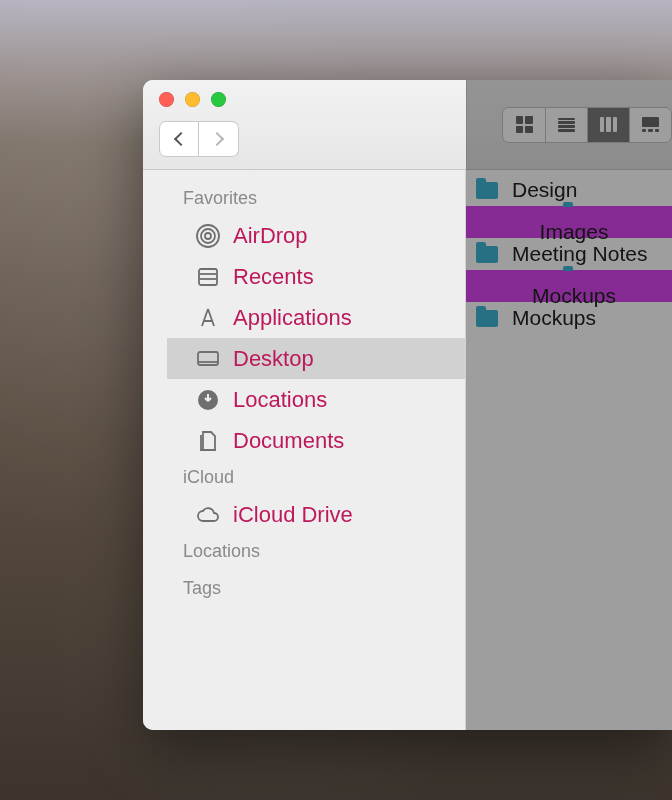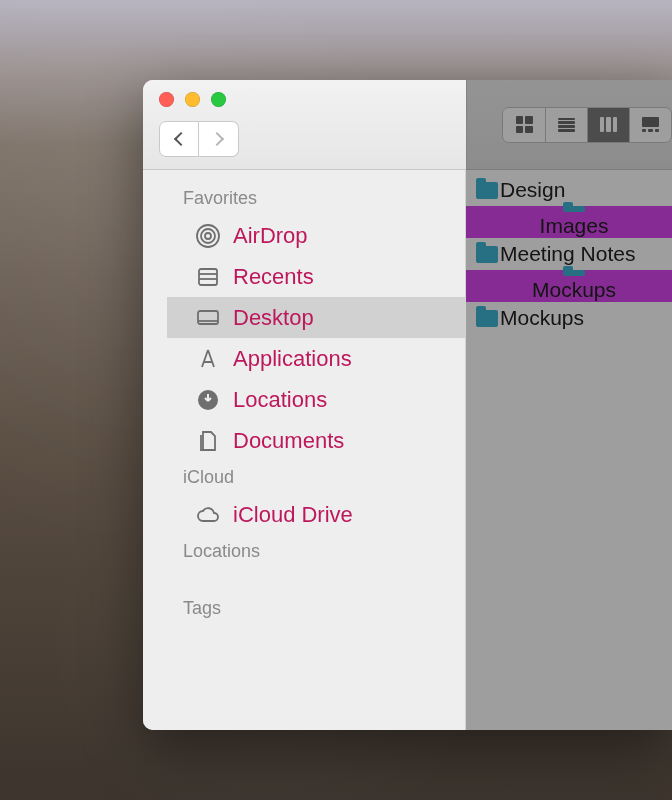--- a/index.html
+++ b/index.html
@@ -115,21 +115,21 @@
   .sb-item{
     display:flex; align-items:center; gap:12px;
     height:41px; padding-left:28px;
     font-size:22px; color:#be185d;
   }
   .sb-item.selected{ background:#d1d1d1; }
   .sb-item .ic{ width:26px; display:flex;justify-content:center;align-items:center; }
   .sb-item svg{ width:24px;height:24px; }
 
   .file-row{
-    display:flex;align-items:center;gap:2px;
+    display:flex;align-items:center;gap:14px;
     height:32px; padding-left:10px;
     font-size:21px; color:#222;
   }
   .file-row.alt{ background:#d946ef;flex-direction:column; }
   .folder{
     width:22px;height:17px;border-radius:2px;background:#3fb5d3;
     position:relative;
   }
   .folder::before{
     content:"";position:absolute;left:0;top:-4px;width:10px;height:5px;
@@ -243,37 +243,37 @@
         <span class="ic">
           <svg viewBox="0 0 24 24" fill="none" stroke="#6f6f6f" stroke-width="1.8">
             <rect x="3" y="4" width="18" height="16" rx="2"></rect>
             <line x1="3" y1="9" x2="21" y2="9"></line>
               <line x1="3" y1="14" x2="21" y2="14"></line>
           </svg>
         </span>
         <span>Recents</span>
       </div>
 
+      <div class="sb-item">
+        <span class="ic">
+          <svg viewBox="0 0 24 24" fill="none" stroke="#6f6f6f" stroke-width="1.8">
+            <path d="M12 3 L6 20 M12 3 L18 20 M7.5 15 H16.5"></path>
+          </svg>
+        </span>
+        <span>Applications</span>
+      </div>
+
       <div class="sb-item selected">
         <span class="ic">
           <svg viewBox="0 0 24 24" fill="none" stroke="#6f6f6f" stroke-width="1.8">
             <rect x="2" y="5" width="20" height="13" rx="2"></rect>
             <line x1="2" y1="15" x2="22" y2="15"></line>
           </svg>
         </span>
         <span>Desktop</span>
-      </div>
-
-      <div class="sb-item">
-        <span class="ic">
-          <svg viewBox="0 0 24 24" fill="none" stroke="#6f6f6f" stroke-width="1.8">
-            <path d="M12 3 L6 20 M12 3 L18 20 M7.5 15 H16.5"></path>
-          </svg>
-        </span>
-        <span>Applications</span>
       </div>
 
       <div class="sb-item">
         <span class="ic">
           <svg viewBox="0 0 24 24" fill="#6f6f6f">
             <circle cx="12" cy="12" r="10" fill="#6f6f6f"></circle>
             <path d="M12 6v7m0 0l-3-3m3 3l3-3" stroke="#eee" stroke-width="2" fill="none"></path>
           </svg>
         </span>
         <span>Locations</span>
@@ -294,21 +294,21 @@
       <div class="sb-item">
         <span class="ic">
           <svg viewBox="0 0 24 24" fill="none" stroke="#6f6f6f" stroke-width="1.8">
             <path d="M7 18a5 5 0 010-10 6 6 0 0111 2 4 4 0 010 8H7z"></path>
           </svg>
         </span>
         <span>iCloud Drive</span>
       </div>
 
       <div class="section-label" style="">Locations</div>
-      <div class="section-label" style="margin-top:24px">Tags</div>
+      <div class="section-label" style="margin-top:4px">Tags</div>
     </div>
 
     <div class="content">
       <div class="file-row">
         <span class="folder"></span>
         <span>Design</span>
       </div>
       <div class="file-row alt">
         <span class="folder"></span>
         <span>Images</span>

